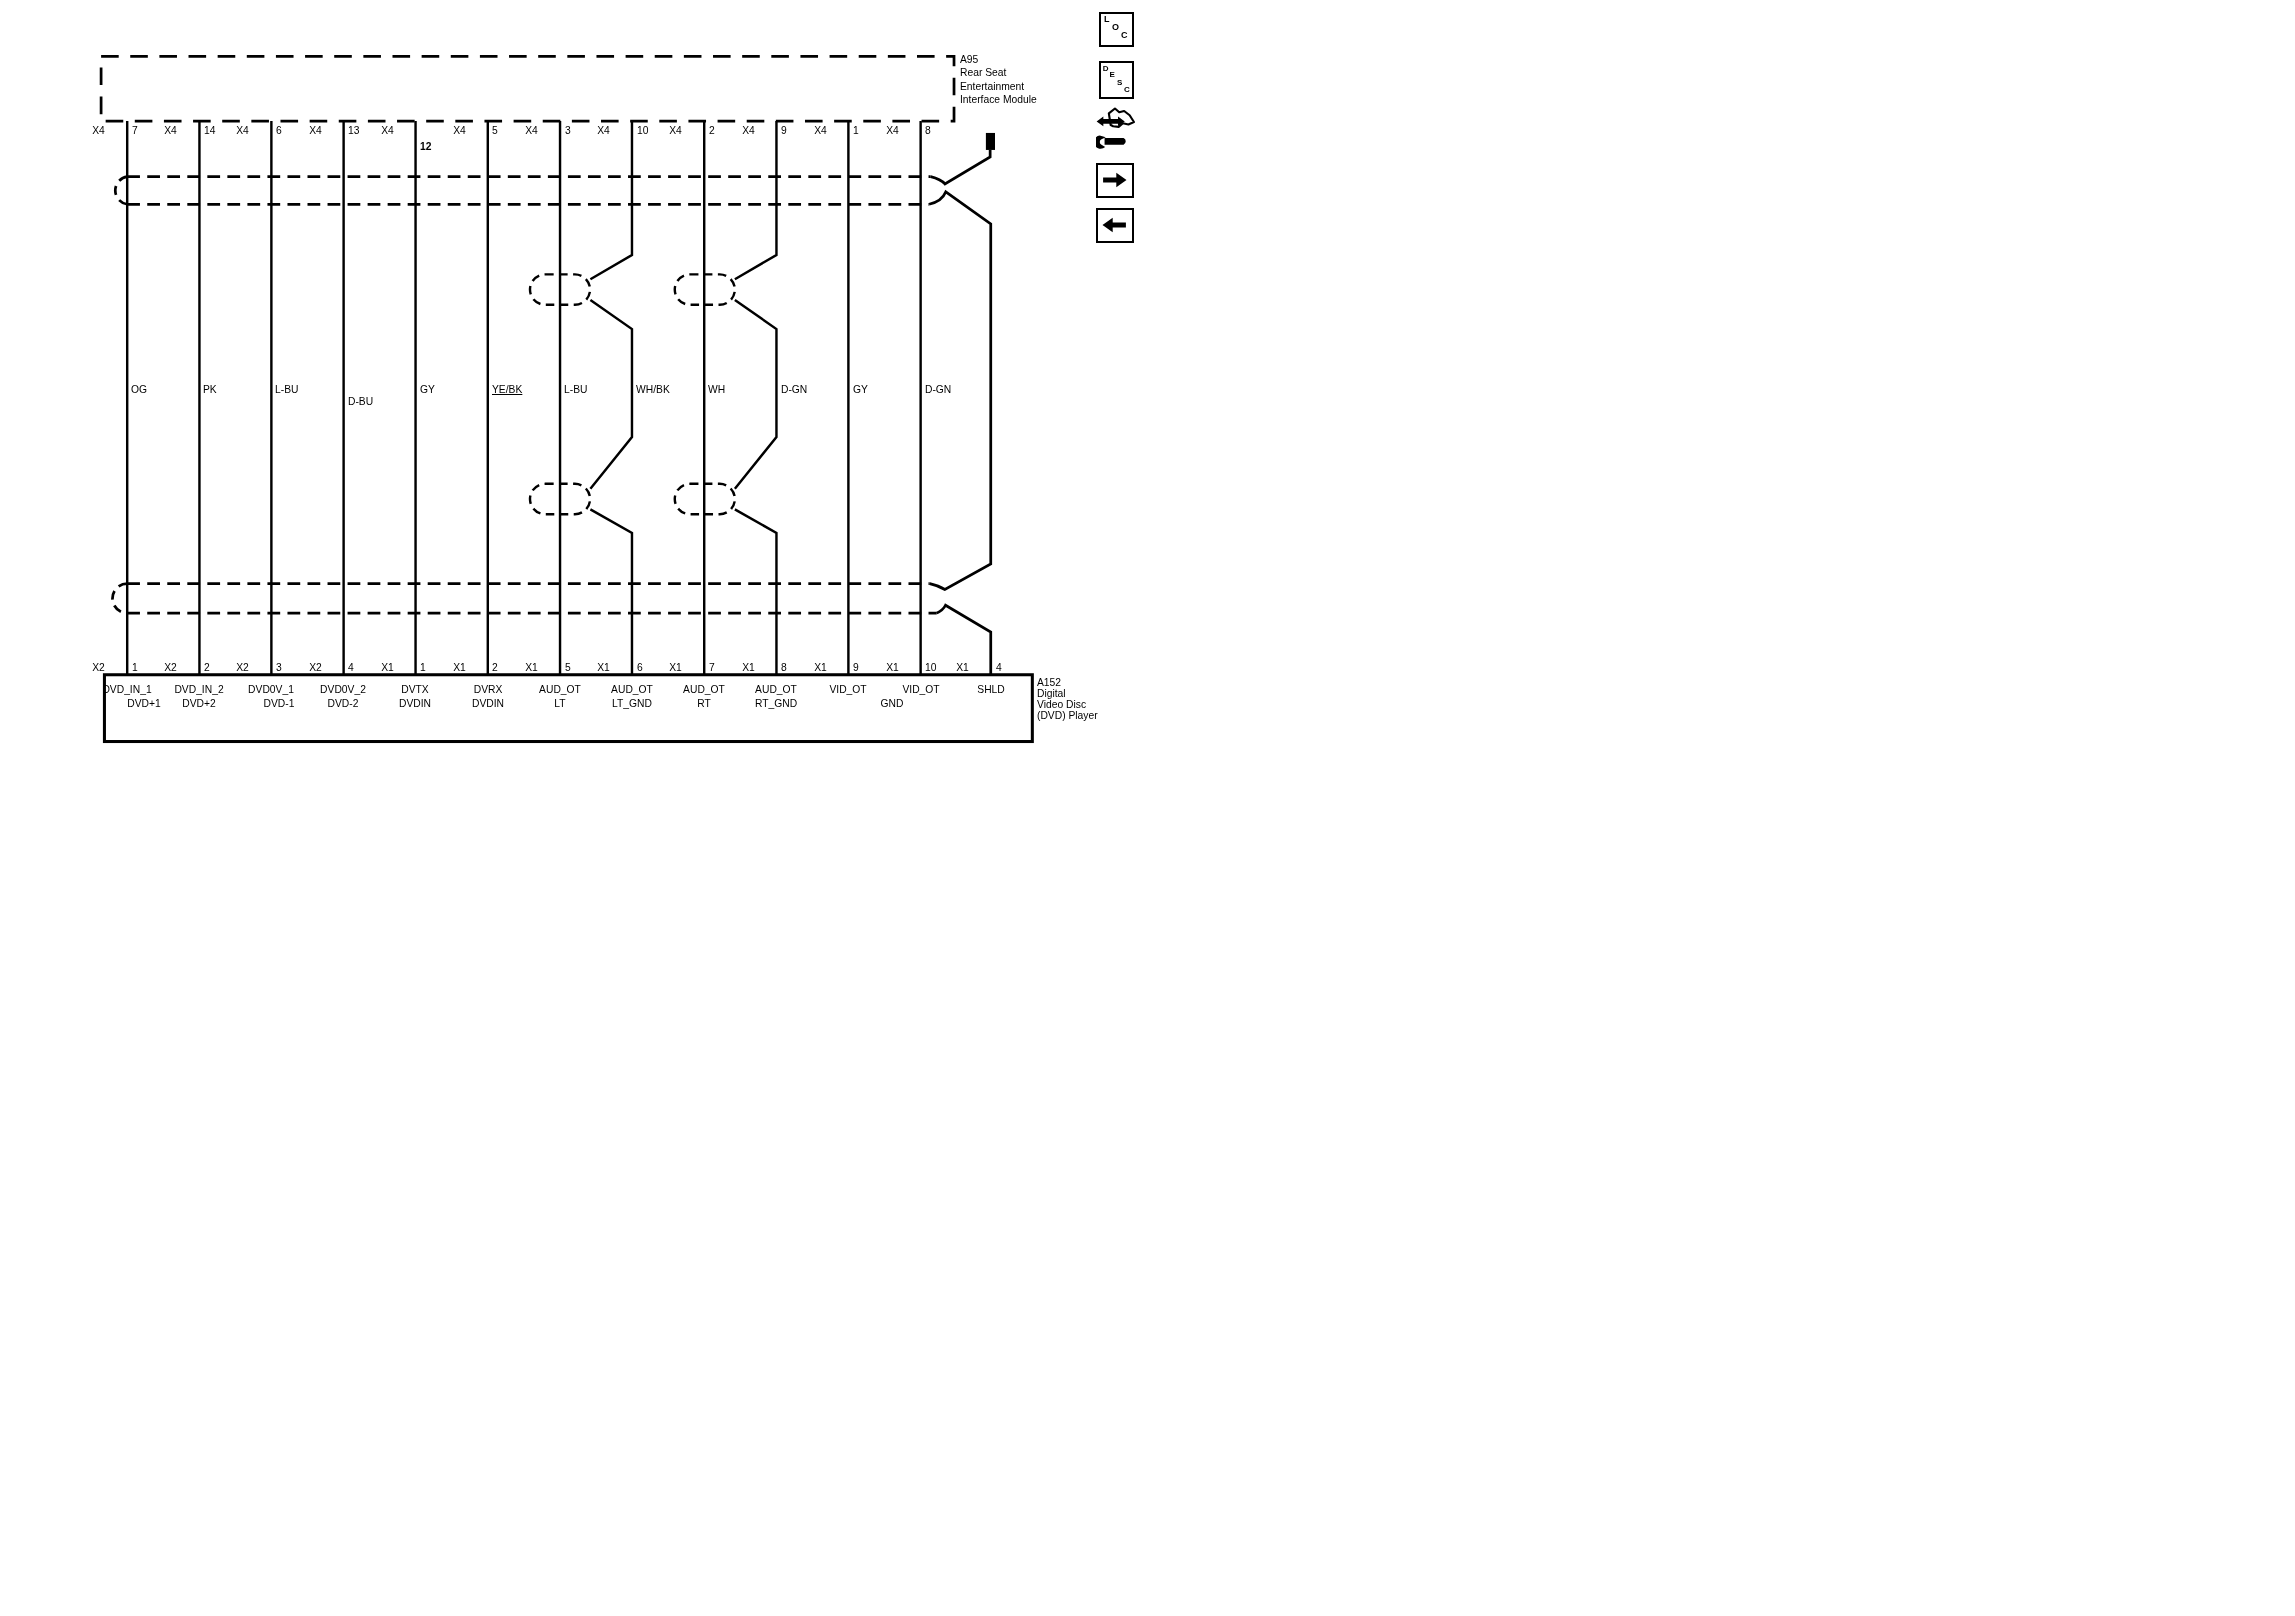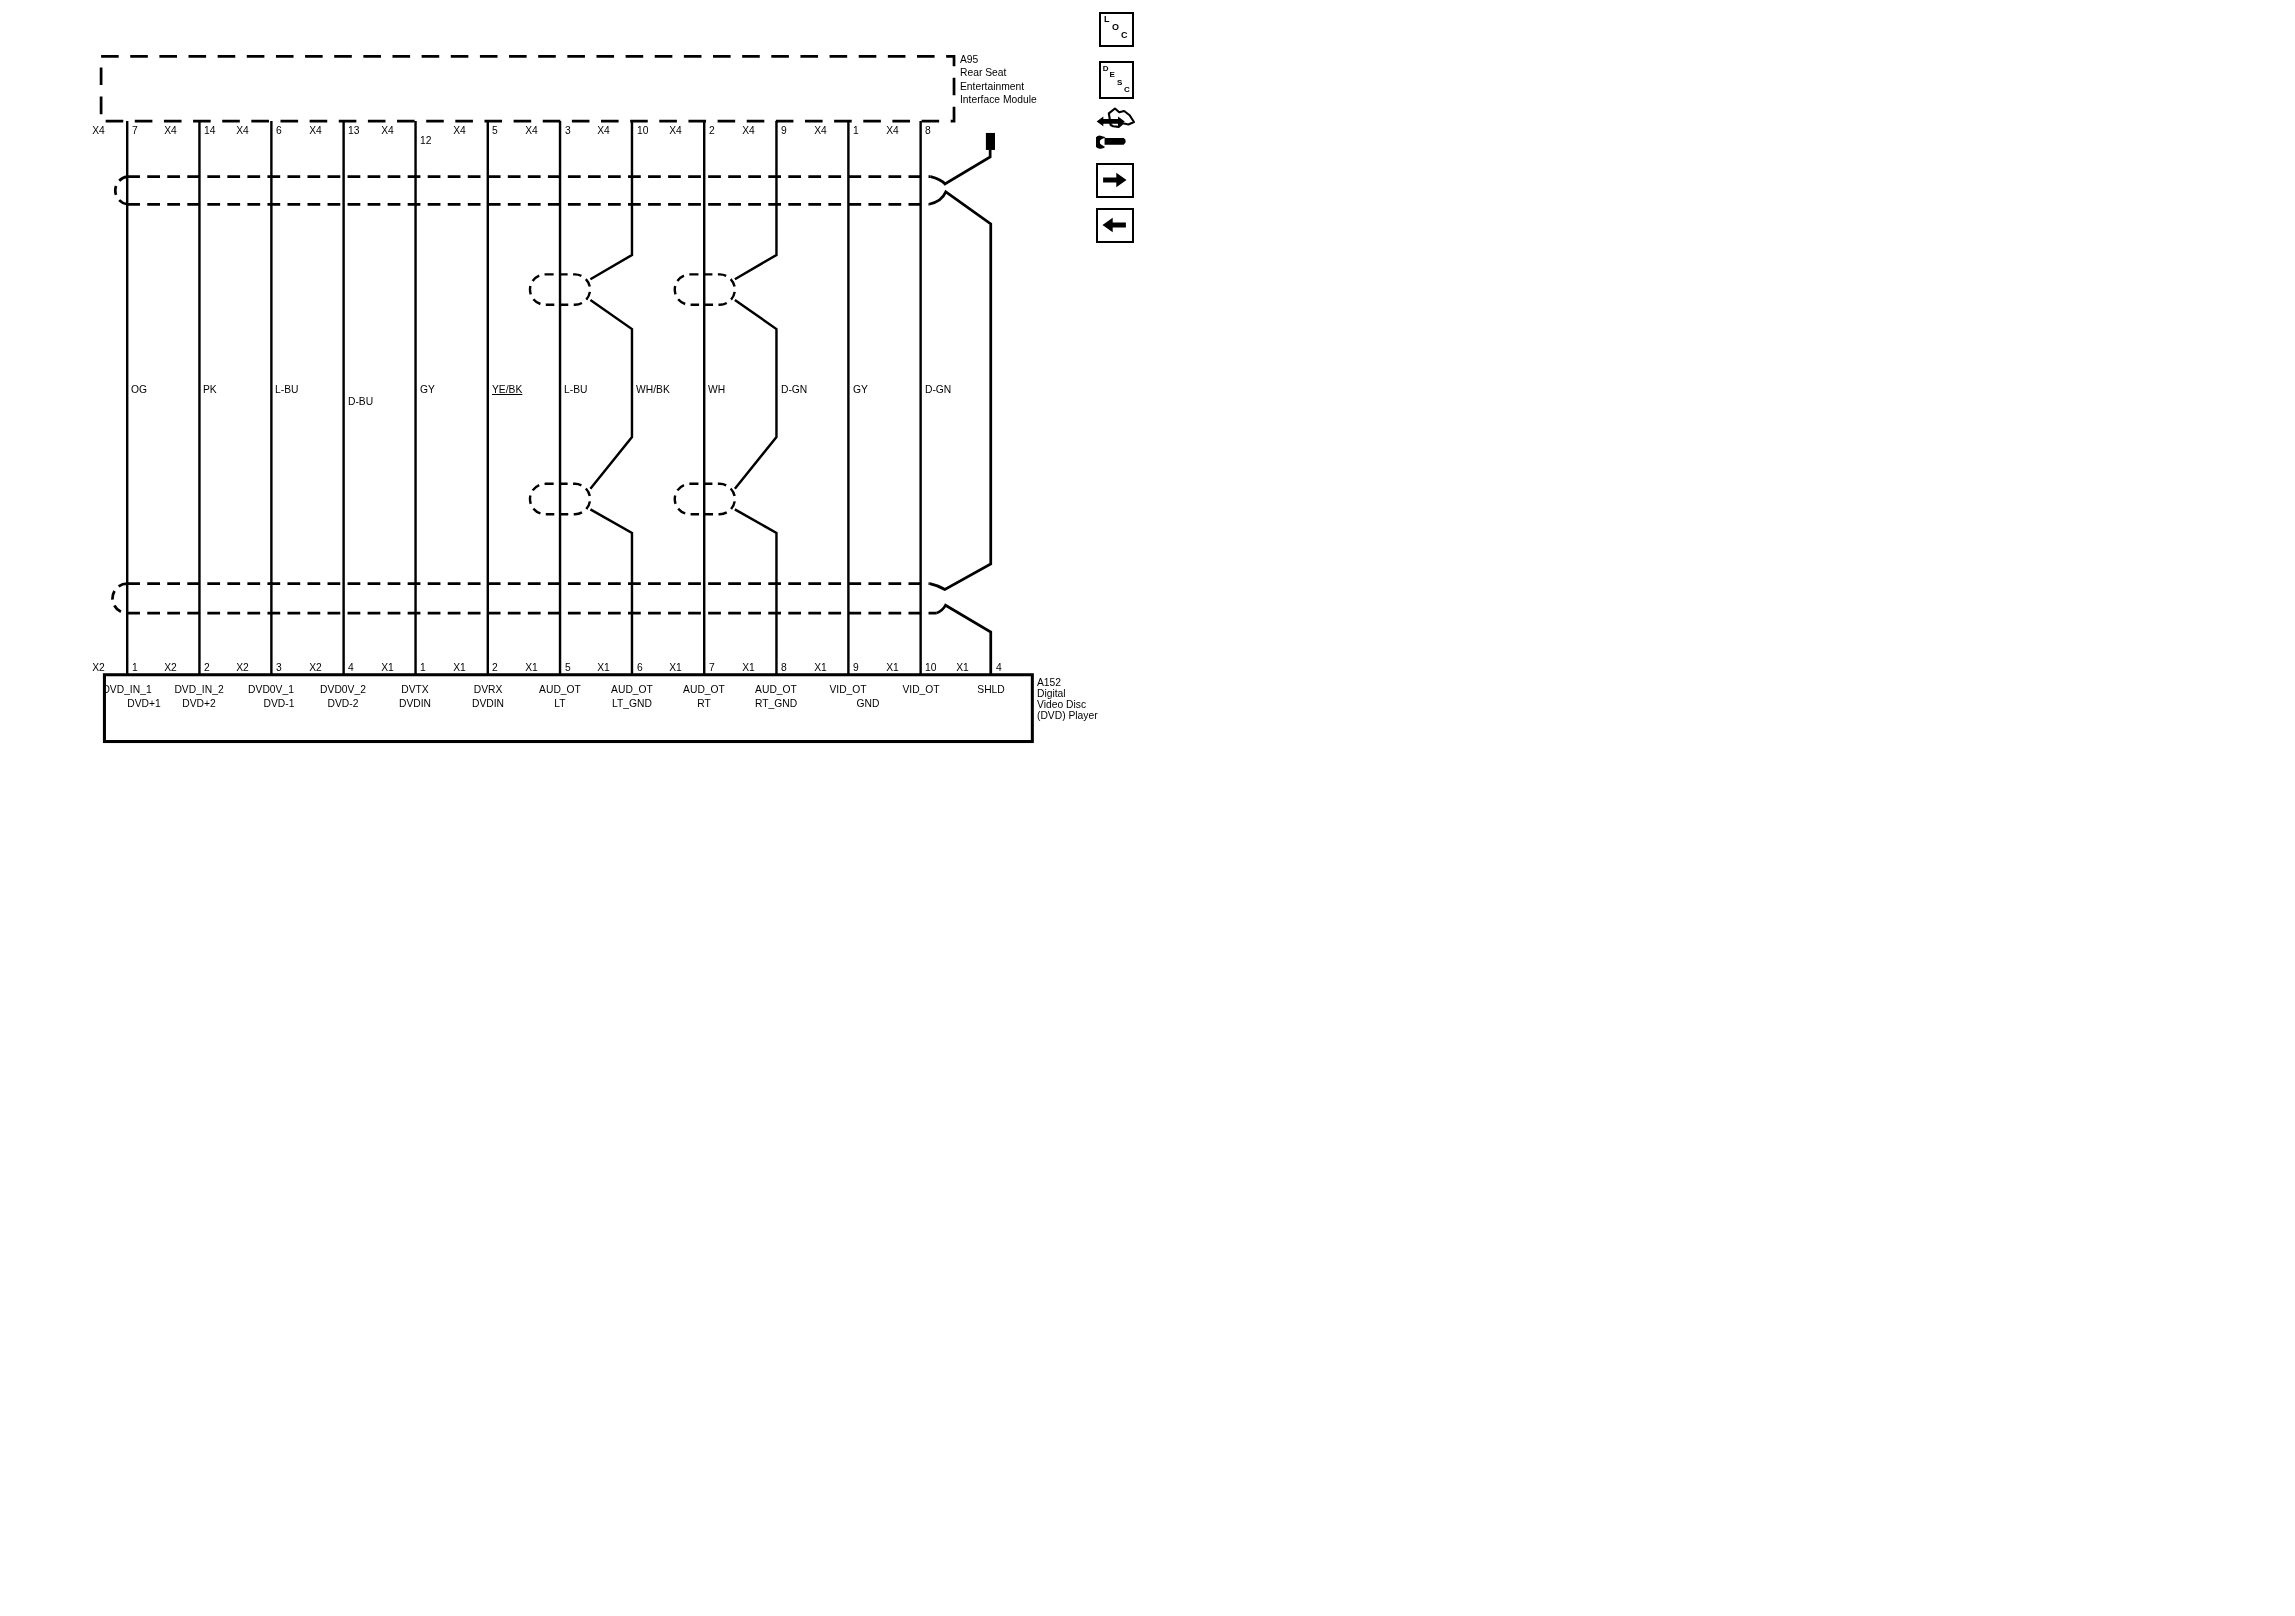--- a/index.html
+++ b/index.html
@@ -92,21 +92,21 @@
       <span class="lbl ctr" style="left: 271px; top: 684px;">DVD0V_1</span>
       <span class="lbl ctr" style="left: 279px; top: 698px;">DVD-1</span>
       <span class="lbl conn" style="left: 291px; top: 125px;">X4</span>
       <span class="lbl" style="left: 348px; top: 125px;">13</span>
       <span class="lbl" style="left: 348px; top: 384px; margin-top: 12px;">D-BU</span>
       <span class="lbl conn" style="left: 291px; top: 662px;">X2</span>
       <span class="lbl" style="left: 348px; top: 662px;">4</span>
       <span class="lbl ctr" style="left: 343px; top: 684px;">DVD0V_2</span>
       <span class="lbl ctr" style="left: 343px; top: 698px;">DVD-2</span>
       <span class="lbl conn" style="left: 363px; top: 125px;">X4</span>
-      <span class="lbl" style="left: 420px; top: 135px;">12</span>
+      <span class="lbl" style="left: 420px; top: 141px; font-weight: bold;">12</span>
       <span class="lbl" style="left: 420px; top: 384px;">GY</span>
       <span class="lbl conn" style="left: 363px; top: 662px;">X1</span>
       <span class="lbl" style="left: 420px; top: 662px;">1</span>
       <span class="lbl ctr" style="left: 415px; top: 684px;">DVTX</span>
       <span class="lbl ctr" style="left: 415px; top: 698px;">DVDIN</span>
       <span class="lbl conn" style="left: 435px; top: 125px;">X4</span>
       <span class="lbl" style="left: 492px; top: 125px;">5</span>
       <span class="lbl" style="left: 492px; top: 384px; text-decoration: underline;">YE/BK</span>
       <span class="lbl conn" style="left: 435px; top: 662px;">X1</span>
       <span class="lbl" style="left: 492px; top: 662px;">2</span>
@@ -139,21 +139,21 @@
       <span class="lbl conn" style="left: 724px; top: 662px;">X1</span>
       <span class="lbl" style="left: 781px; top: 662px;">8</span>
       <span class="lbl ctr" style="left: 776px; top: 684px;">AUD_OT</span>
       <span class="lbl ctr" style="left: 776px; top: 698px;">RT_GND</span>
       <span class="lbl conn" style="left: 796px; top: 125px;">X4</span>
       <span class="lbl" style="left: 853px; top: 125px;">1</span>
       <span class="lbl" style="left: 853px; top: 384px;">GY</span>
       <span class="lbl conn" style="left: 796px; top: 662px;">X1</span>
       <span class="lbl" style="left: 853px; top: 662px;">9</span>
       <span class="lbl ctr" style="left: 848px; top: 684px;">VID_OT</span>
-      <span class="lbl ctr" style="left: 868px; top: 698px;">GND</span>
+      <span class="lbl ctr" style="left: 892px; top: 698px;">GND</span>
       <span class="lbl conn" style="left: 868px; top: 125px;">X4</span>
       <span class="lbl" style="left: 925px; top: 125px;">8</span>
       <span class="lbl" style="left: 925px; top: 384px;">D-GN</span>
       <span class="lbl conn" style="left: 868px; top: 662px;">X1</span>
       <span class="lbl" style="left: 925px; top: 662px;">10</span>
       <span class="lbl ctr" style="left: 921px; top: 684px;">VID_OT</span>
       <span class="lbl conn" style="left: 938px; top: 662px;">X1</span>
       <span class="lbl" style="left: 996px; top: 662px;">4</span>
       <span class="lbl ctr" style="left: 991px; top: 684px;">SHLD</span>
     </div>

